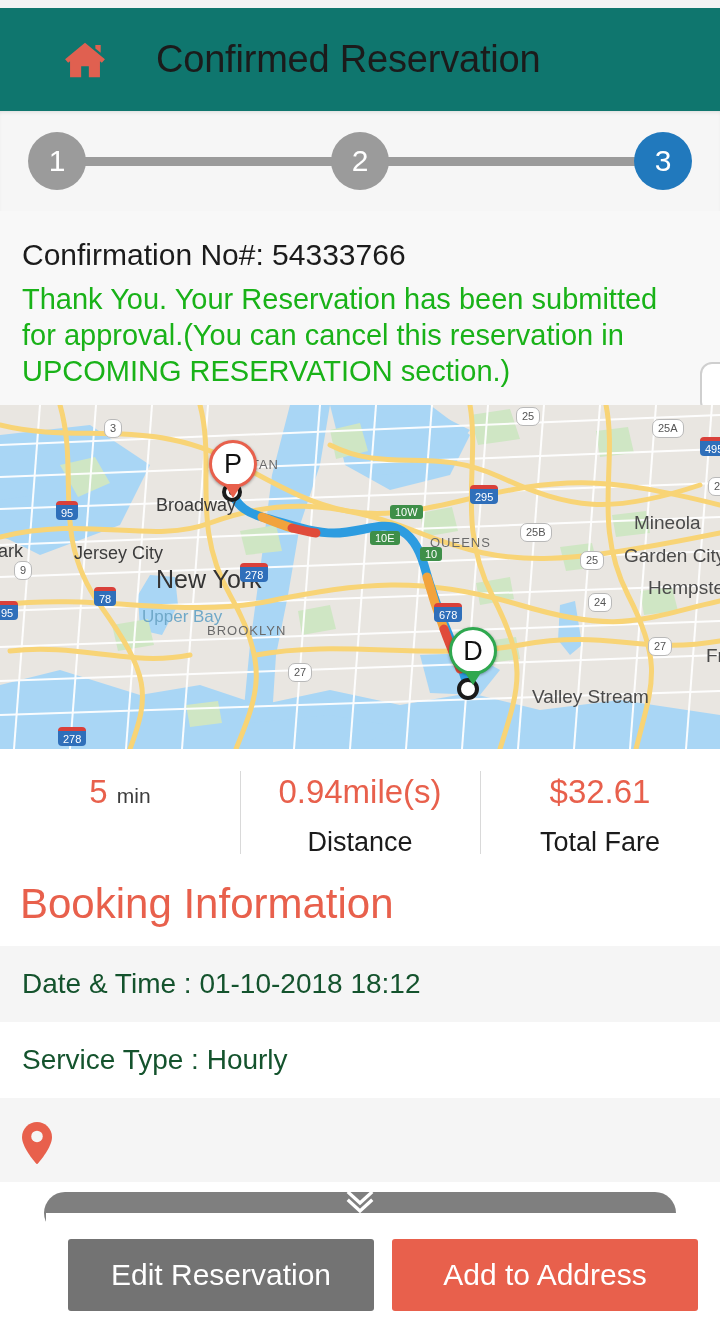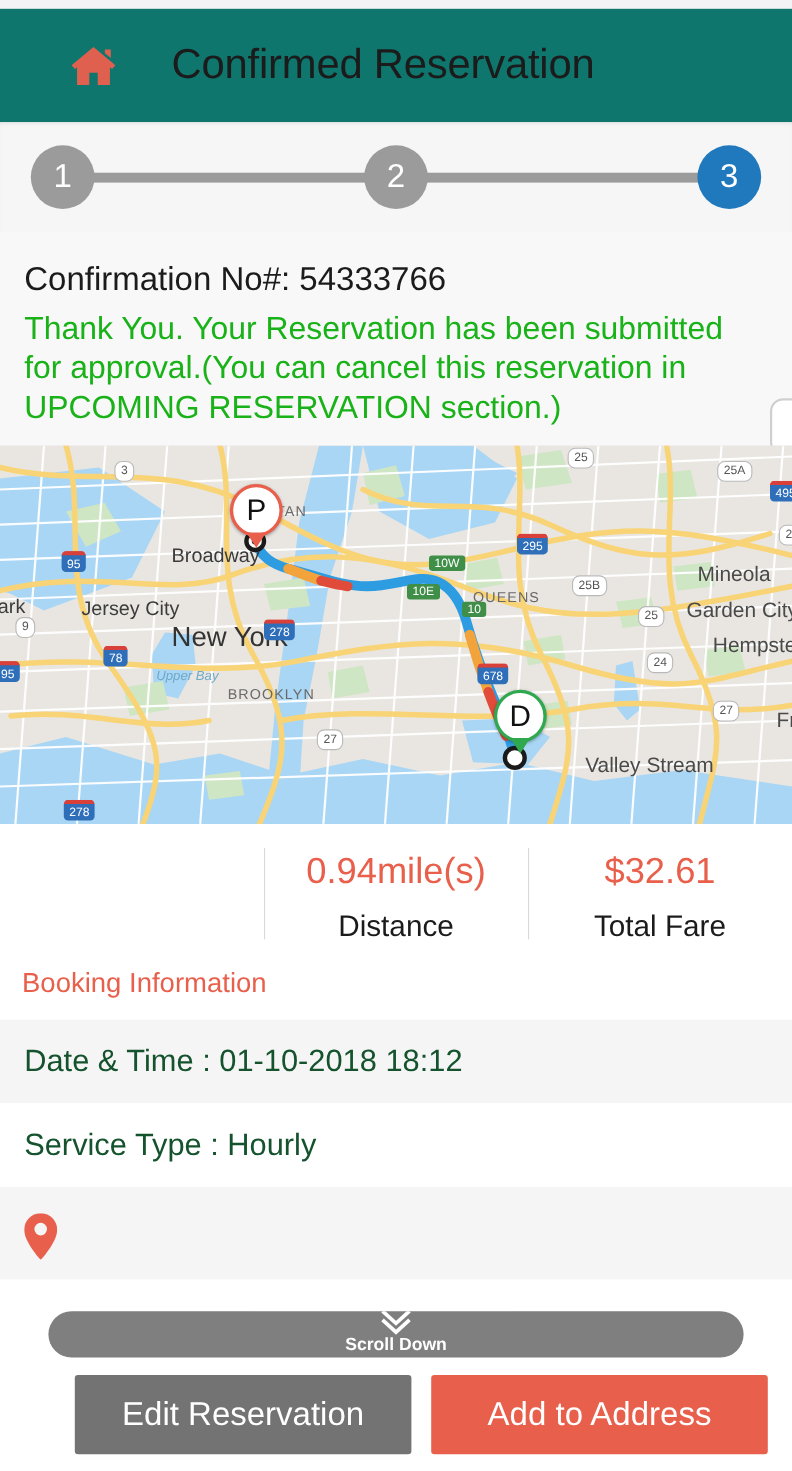--- a/index.html
+++ b/index.html
@@ -108,21 +108,21 @@
   .stat + .stat::before {
     content: ""; position: absolute; left: 0; top: 4px; bottom: 4px;
     width: 1px; background: #d9d9d9;
   }
   .stat-value { color: #e8604c; font-size: 33px; line-height: 1.5; }
   .stat-value .unit { font-size: 21px; color: #3c3c3c; }
   .stat-label { font-size: 27px; color: #1b1b1b; margin-top: 10px; }
 
   
   .section-title {
-    color: #e8604c; font-size: 25px; padding: 10px 20px 18px 20px; background: #fff;
+    color: #e8604c; font-size: 42px; padding: 10px 20px 18px 20px; background: #fff;
   }
   .info-row { padding: 22px 22px; font-size: 28px; color: #14532d; }
   .info-row.shade { background: #f5f5f5; }
   .info-row.plain { background: #ffffff; }
 
   .addr-row {
     background: #f5f5f5; display: flex; align-items: flex-start;
     padding: 14px 22px 18px 22px;
   }
   .addr-pin { width: 30px; flex: 0 0 30px; margin-top: 10px; }
@@ -135,21 +135,21 @@
     position: absolute; left: 44px; right: 44px; top: 1192px;
     height: 42px; background: #7f7f7f; border-radius: 21px;
     display: flex; flex-direction: column; align-items: center;
     justify-content: flex-start; color: #ffffff; overflow: hidden;
   }
   .scroll-chevrons { margin-top: -2px; }
   .scroll-text { font-size: 16px; font-weight: bold; margin-top: -2px; }
 
   
   .bottom-bar {
-    position: absolute; left: 0; right: 0; bottom: 0; height: 102px;
+    position: absolute; left: 0; right: 0; bottom: 0; height: 124px;
     background: #ffffff; display: flex; align-items: center;
     padding: 0 22px; gap: 18px; margin-left: 46px;
   }
   .btn {
     flex: 1; height: 72px; border: none; border-radius: 3px;
     color: #ffffff; font-size: 30px; cursor: pointer;
     font-family: "Liberation Sans", sans-serif;
   }
   .btn-edit { background: #737373; }
   .btn-cal  { background: #e8604c; }
@@ -282,21 +282,21 @@
   <span class="map-label lbl-city-big" style="left:156px; top:90px; color:#3a3a3a; font-weight:500;">Broadway</span>
   <span class="map-label lbl-city-big" style="left:62px; top:138px;margin-left:12px;">Jersey City</span>
   <span class="map-label lbl-city-big" style="left:156px; top:160px; font-size:25px; color:#333;">New York</span>
   <span class="map-label lbl-city-big" style="left:-2px; top:136px;">ark</span>
   <span class="map-label lbl-small" style="left:207px; top:218px;">BROOKLYN</span>
   <span class="map-label lbl-small" style="left:430px; top:130px;">QUEENS</span>
   <span class="map-label lbl-city" style="left:634px; top:107px;">Mineola</span>
   <span class="map-label lbl-city" style="left:624px; top:140px;">Garden City</span>
   <span class="map-label lbl-city" style="left:648px; top:172px;">Hempstead</span>
   <span class="map-label lbl-city" style="left:532px; top:240px;margin-top:41px;">Valley Stream</span>
-  <span class="map-label" style="left:142px; top:202px; font-size:12px; color:#6fa8c8; font-style:italic;">Upper Bay</span>
+  <span class="map-label" style="left:142px; top:202px; font-size:17px; color:#6fa8c8; ">Upper Bay</span>
   <span class="map-label lbl-city" style="left:706px; top:240px;">Fre</span>
 
   <span class="shield" style="left:104px; top:14px;">3</span>
   <span class="shield-i" style="left:56px; top:96px;">95</span>
   <span class="shield" style="left:14px; top:156px;">9</span>
   <span class="shield-i" style="left:94px; top:182px;">78</span>
   <span class="shield-i" style="left:-4px; top:196px;">95</span>
   <span class="shield-i" style="left:240px; top:158px;">278</span>
   <span class="shield-i" style="left:58px; top:322px;">278</span>
   <span class="shield" style="left:288px; top:258px;">27</span>
@@ -320,20 +320,24 @@
   <div class="pin-tail" style="left:224px; top:79px; border-top: 14px solid #e8604c;"></div>
 
   <div class="pin-big d" style="left:449px; top:222px;">
     <span>D</span>
   </div>
   <div class="pin-tail" style="left:464px; top:266px; border-top: 14px solid #2fa84f;"></div>
 </div>
 
 <div class="stats">
   <div class="stat">
+    <div class="stat-value">
+      <span>5</span>
+      <span class="unit">min</span>
+    </div>
   </div>
   <div class="stat">
     <div class="stat-value">0.94mile(s)</div>
     <div class="stat-label">Distance</div>
   </div>
   <div class="stat">
     <div class="stat-value">$32.61</div>
     <div class="stat-label">Total Fare</div>
   </div>
 </div>

